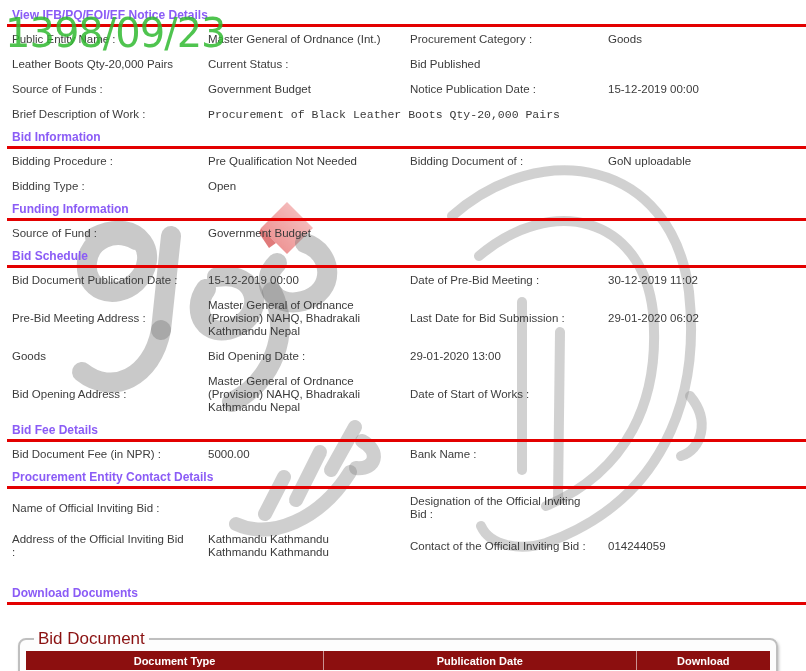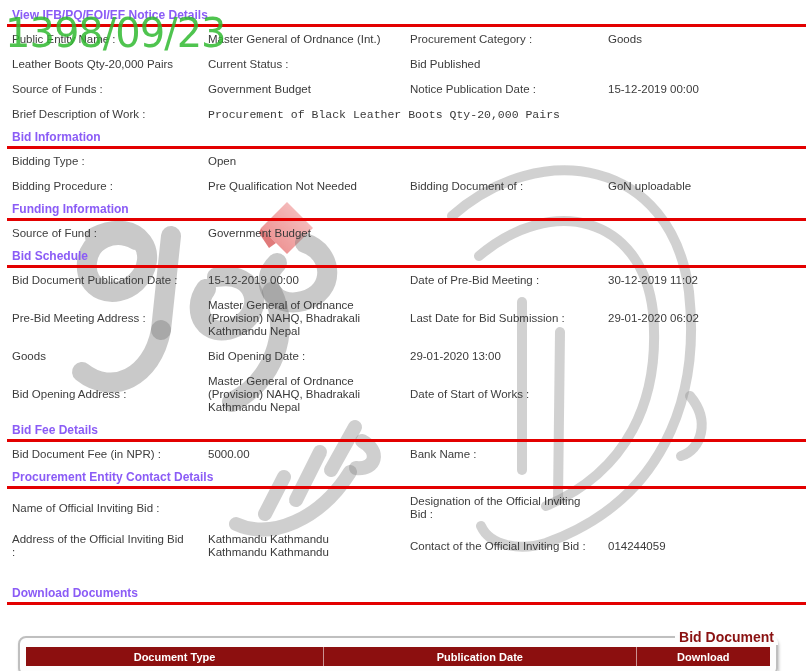--- a/index.html
+++ b/index.html
@@ -17,21 +17,21 @@
   .redline{height:3px;background:#e30000;margin-left:7px;}
   .frow{display:grid;grid-template-columns:196px 202px 198px 1fr;
         padding:6px 0 6px 12px;font-size:11.5px;line-height:13px;color:#3d3d3d;align-items:center;}
   .lbl{padding-right:22px;}
   .val{padding-right:21px;color:#3a3a3a;}
   .span3{grid-column:2 / 5;font-family:Liberation Mono, monospace;}
   .sp18{height:18px;} .sp24{height:24px;}
   
   .doc-fieldset{margin:0 28px 0 18px;border:2px solid #bfbfbf;border-radius:8px;
         background:#fdfdfd;box-shadow:1px 2px 3px rgba(0,0,0,0.25);padding:2px 6px 8px 6px;}
-  .doc-fieldset legend{color:#8a1111;font-weight:bold;font-size:14px;padding:0 4px;margin-left:8px;text-align:right;}
+  .doc-fieldset legend{color:#8a1111;font-weight:normal;font-size:17px;padding:0 4px;margin-left:8px;}
   .doc-table{width:100%;border-collapse:collapse;font-size:11px;}
   .doc-table th{background:#8c0f0f;color:#fff;font-weight:bold;height:17px;
         border-left:1px solid rgba(255,255,255,0.55);text-align:center;}
   .doc-table th:first-child{border-left:none;}
   .col-doc{width:40%;} .col-date{width:42%;} .col-dl{width:18%;}
 </style>
 </head>
 <body>
 
 <div class="page">
@@ -100,30 +100,30 @@
       <span class="val">15-12-2019 00:00</span>
     </div>
     <div class="frow">
       <span class="lbl">Brief Description of Work :</span>
       <span class="val span3">Procurement of Black Leather Boots Qty-20,000 Pairs</span>
     </div>
 
     <div class="sec-head">Bid Information</div>
     <div class="redline"></div>
     <div class="frow">
-      <span class="lbl">Bidding Type :</span>
-      <span class="val">Open</span>
-      <span class="lbl"></span>
-      <span class="val"></span>
-    </div>
-    <div class="frow">
       <span class="lbl">Bidding Procedure :</span>
       <span class="val">Pre Qualification Not Needed</span>
       <span class="lbl">Bidding Document of :</span>
       <span class="val">GoN uploadable</span>
+    </div>
+    <div class="frow">
+      <span class="lbl">Bidding Type :</span>
+      <span class="val">Open</span>
+      <span class="lbl"></span>
+      <span class="val"></span>
     </div>
 
     <div class="sec-head">Funding Information</div>
     <div class="redline"></div>
     <div class="frow">
       <span class="lbl">Source of Fund :</span>
       <span class="val">Government Budget</span>
       <span class="lbl"></span>
       <span class="val"></span>
     </div>

